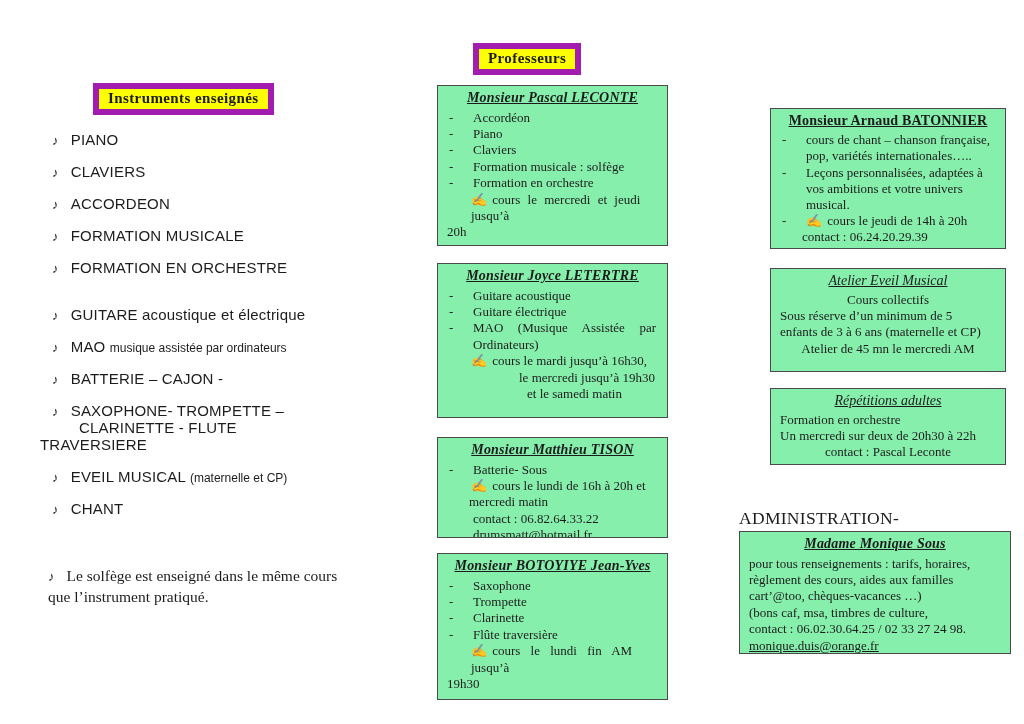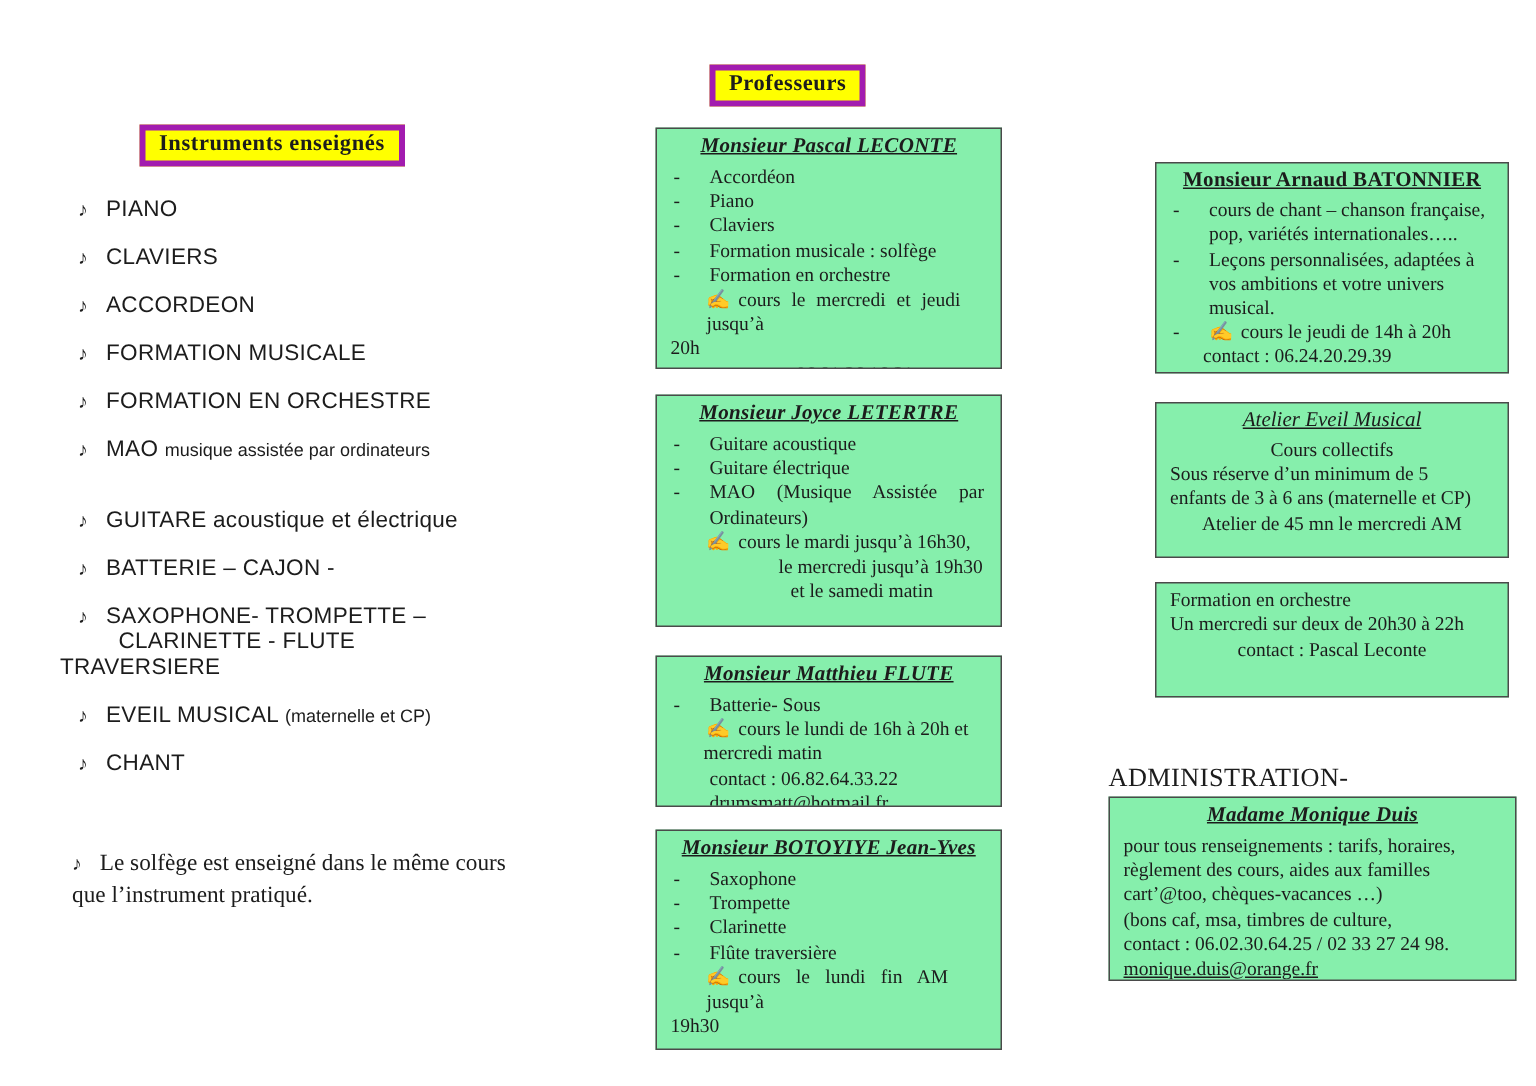--- a/index.html
+++ b/index.html
@@ -9,21 +9,21 @@
     background:#ffffff;
     color:#1c1c1c;
     font-family:"Liberation Sans", sans-serif;
   }
 
   
   .yellow-badge {
     position:absolute;
     display:inline-block;
     background:#ffff00;
-    border:4px solid #a21caf;
+    border:6px solid #a21caf;
     padding:1px 9px 2px;
     font-family:"Liberation Serif", serif;
     font-weight:bold;
     font-size:15px;
     letter-spacing:.4px;
   }
   #inst-title { left:93px; top:83px; }
   #prof-title { left:473px; top:43px; }
 
   
@@ -111,26 +111,26 @@
   </div>
   <div class="inst-item">
     <span class="note-icon">♪</span><span>ACCORDEON</span>
   </div>
   <div class="inst-item">
     <span class="note-icon">♪</span><span>FORMATION MUSICALE</span>
   </div>
   <div class="inst-item">
     <span class="note-icon">♪</span><span>FORMATION EN ORCHESTRE</span>
   </div>
+  <div class="inst-item gap-before">
+    <span class="note-icon">♪</span><span>GUITARE acoustique et électrique</span>
+  </div>
   <div class="inst-item">
     <span class="note-icon">♪</span><span>MAO</span>
     <span class="inst-small">musique assistée par ordinateurs</span>
-  </div>
-  <div class="inst-item gap-before">
-    <span class="note-icon">♪</span><span>GUITARE acoustique et électrique</span>
   </div>
   <div class="inst-item">
     <span class="note-icon">♪</span><span>BATTERIE – CAJON -</span>
   </div>
   <div class="inst-item">
     <div><span class="note-icon">♪</span><span>SAXOPHONE- TROMPETTE –</span></div>
     <div class="sax-l2">CLARINETTE - FLUTE</div>
     <div class="sax-l3">TRAVERSIERE</div>
   </div>
   <div class="inst-item">
@@ -191,21 +191,21 @@
       <span class="dash">-</span>
       <span class="btext justify">MAO (Musique Assistée par Ordinateurs)</span>
     </div>
   <div class="sched"><span class="hand-icon">✍</span><span>cours le mardi jusqu’à 16h30,</span></div>
   <div class="ml72">le mercredi jusqu’à 19h30</div>
   <div class="ml80">et le samedi matin</div>
 
 </div>
 
 <div class="card" id="card-tison">
-  <div class="prof-name">Monsieur Matthieu FLUTE</div>
+  <div class="prof-name">Monsieur Matthieu TISON</div>
   <div class="bullet">
       <span class="dash">-</span>
       <span class="btext">Batterie- Sous</span>
     </div>
   <div class="sched"><span class="hand-icon">✍</span><span>cours le lundi de 16h à 20h et</span></div>
   <div class="ml22">mercredi matin</div>
   <div class="ml26">contact : 06.82.64.33.22</div>
   <div class="email ml26">drumsmatt@hotmail.fr</div>
 </div>
 
@@ -252,28 +252,29 @@
 <div class="card" id="card-atelier">
   <div class="card-title-italic">Atelier Eveil Musical</div>
   <div class="center">Cours collectifs</div>
   <div>Sous réserve d’un minimum de 5</div>
   <div>enfants de 3 à 6 ans (maternelle et CP)</div>
   <div class="center">Atelier de 45 mn le mercredi AM</div>
 
 </div>
 
 <div class="card" id="card-repetitions">
+  <div class="card-title-italic">Répétitions adultes</div>
   <div>Formation en orchestre</div>
   <div>Un mercredi sur deux de 20h30 à 22h</div>
   <div class="center">contact :  Pascal Leconte</div>
 </div>
 
 <div id="admin-heading">ADMINISTRATION-COMPTABILITE</div>
 
 <div class="card" id="card-duis">
-  <div class="prof-name">Madame Monique Duis</div>
+  <div class="prof-name">Madame Monique Sous</div>
   <div>pour tous renseignements : tarifs, horaires,</div>
   <div>règlement des cours, aides aux familles</div>
   <div>cart’@too, chèques-vacances …)</div>
   <div>(bons caf, msa, timbres de culture,</div>
   <div>contact : 06.02.30.64.25 / 02 33 27 24 98.</div>
   <div class="email">monique.duis@orange.fr</div>
 </div>
 
 </body></html>

